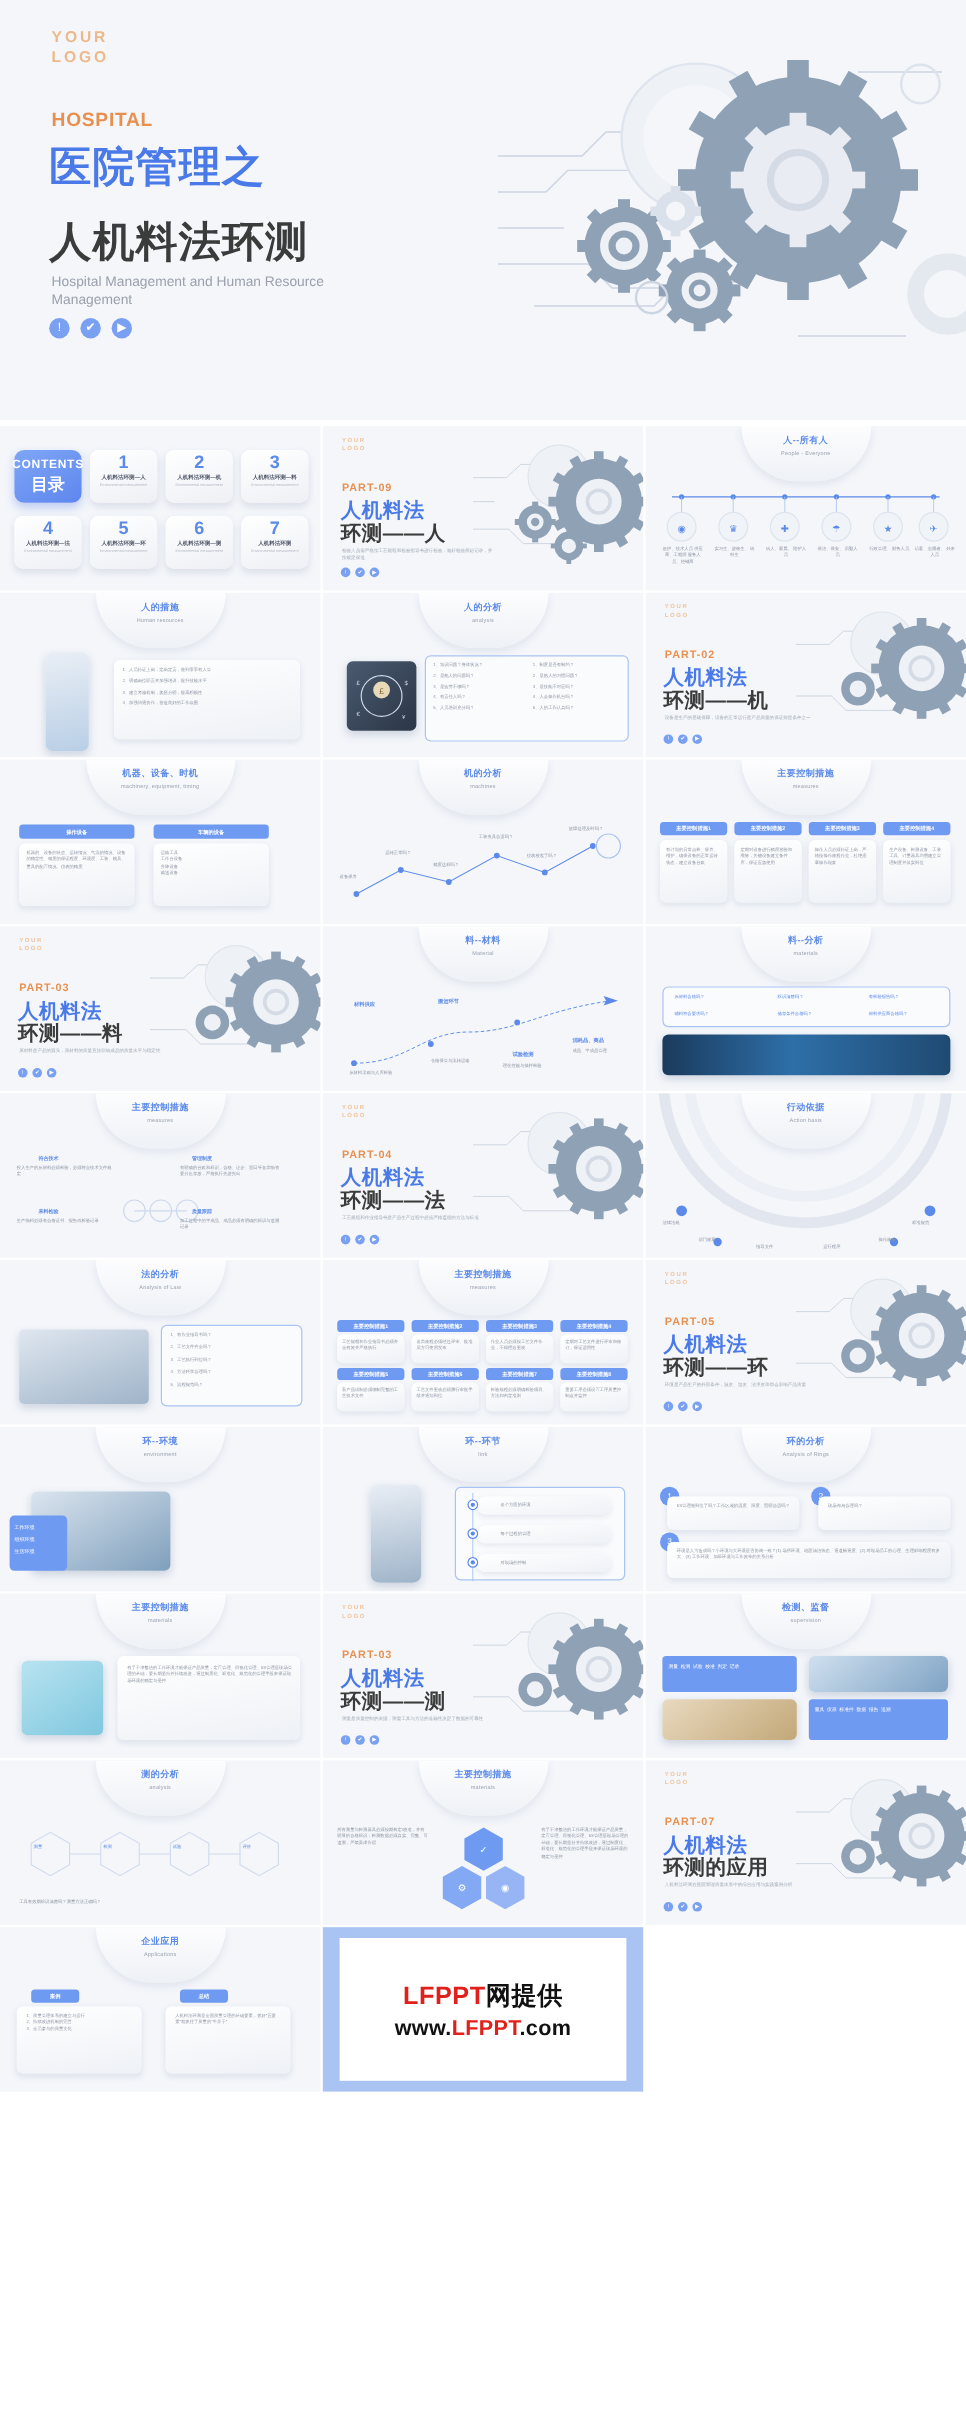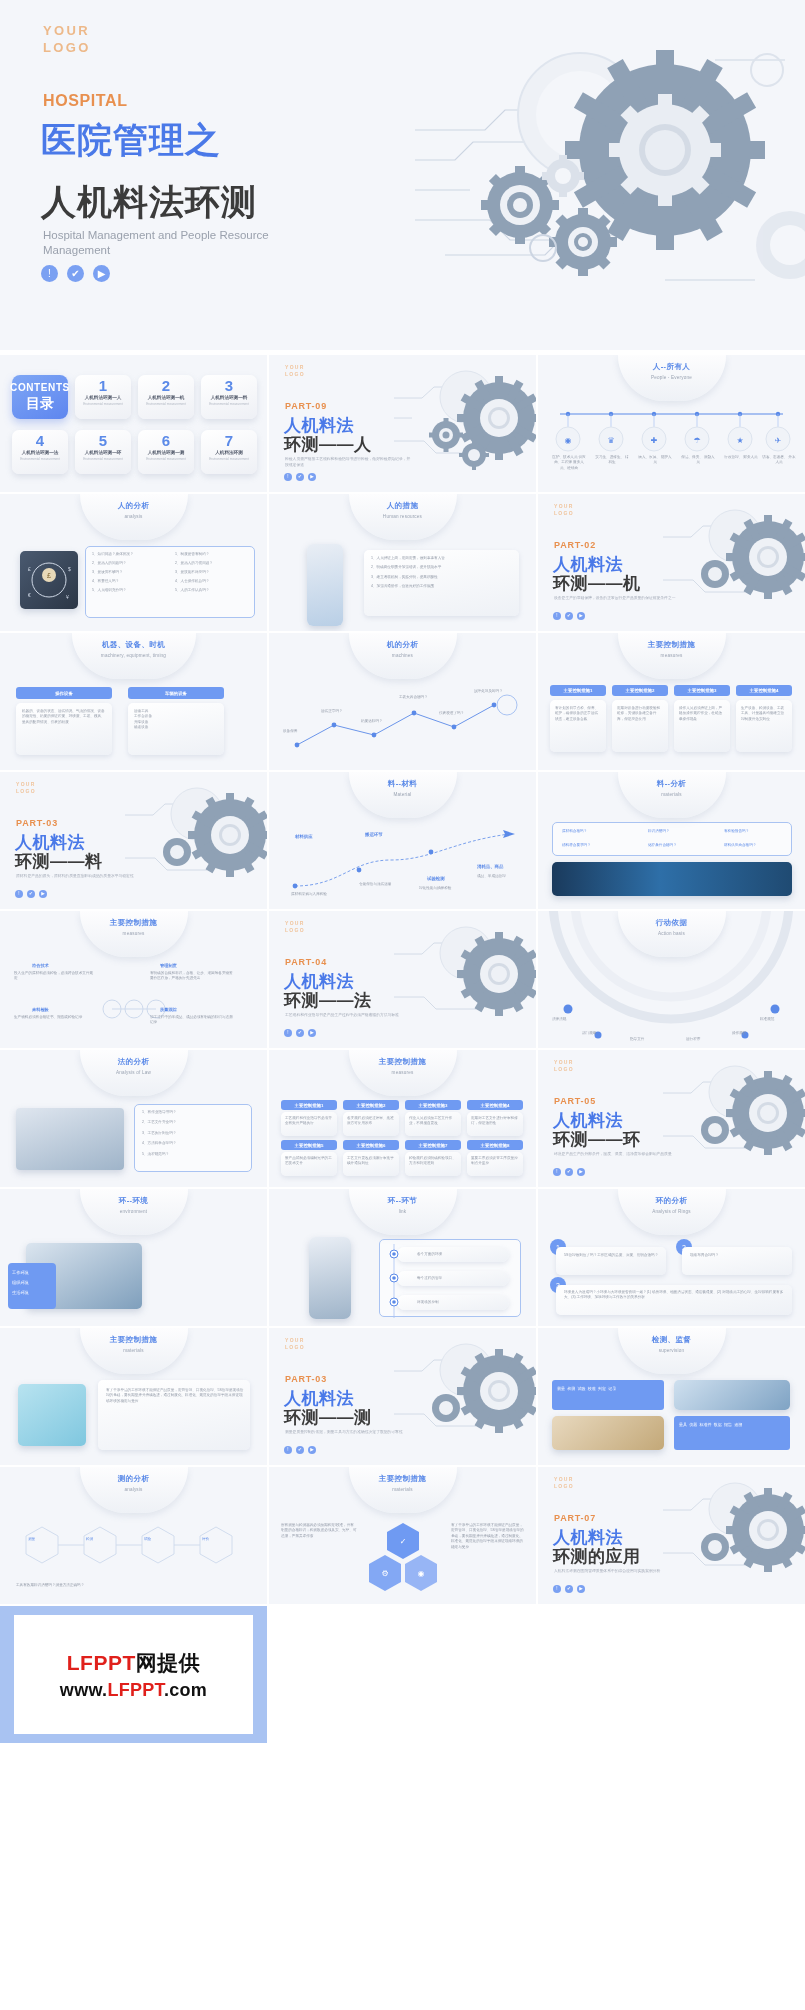--- a/index.html
+++ b/index.html
@@ -196,21 +196,21 @@
     <circle cx="352" cy="40" r="16" fill="none" stroke="#dde3ec" stroke-width="2"></circle>
   </svg>
 
   <div class="logo">
     <div>YOUR</div>
     <div>LOGO</div>
   </div>
   <div class="cover-kicker">HOSPITAL</div>
   <div class="cover-t1">医院管理之</div>
   <div class="cover-t2">人机料法环测</div>
-  <div class="cover-sub">Hospital Management and People Resource Management</div>
+  <div class="cover-sub">Hospital Management and Human Resource Management</div>
   <div class="cover-dots">
     <div class="cdot">!</div>
     <div class="cdot">✔</div>
     <div class="cdot">▶</div>
   </div>
 </div>
 
 <div class="grid">
 
   <div class="slide">
@@ -364,20 +364,35 @@
     <div class="txt" style="left:143px;top:100px;width:34px;text-align:center">保洁、保安、
 后勤人员</div>
     <div class="txt" style="left:186px;top:100px;width:34px;text-align:center">行政管理、
 财务人员</div>
     <div class="txt" style="left:224px;top:100px;width:34px;text-align:center">访客、志愿者、
 外来人员</div>
   </div>
 
   <div class="slide">
     <div class="hdr">
+      <div class="h1">人的措施</div>
+      <div class="h2">Human resources</div>
+      </div>
+    <div class="photo" style="left:38px;top:50px;width:36px;height:82px;background:linear-gradient(170deg,#e9eef5,#b9cfe6);border-radius:6px"></div>
+    <div class="card" style="left:95px;top:56px;width:155px;height:66px"></div>
+    <div style="position:absolute;left:102px;top:62px;width:142px">
+      <div class="txt" style="position:static;margin-bottom:4px">1、人员持证上岗，定岗定责，做到事事有人管</div>
+      <div class="txt" style="position:static;margin-bottom:4px">2、明确岗位职责并加强培训，提升技能水平</div>
+      <div class="txt" style="position:static;margin-bottom:4px">3、建立考核机制，奖惩分明，提高积极性</div>
+      <div class="txt" style="position:static">4、加强沟通协作，营造良好的工作氛围</div>
+    </div>
+  </div>
+
+  <div class="slide">
+    <div class="hdr">
       <div class="h1">人的分析</div>
       <div class="h2">analysis</div>
       </div>
     <div class="photo" style="left:20px;top:57px;width:58px;height:58px;background:linear-gradient(135deg,#4a5a70,#2b3646)">
       <svg width="58" height="58" viewBox="0 0 58 58">
           <circle cx="29" cy="29" r="17" fill="none" stroke="#cfd8e6" stroke-width="1"></circle>
           <circle cx="29" cy="24" r="7" fill="#e8d9b8"></circle>
           <text x="29" y="27" font-size="7" text-anchor="middle" fill="#7a5f2a">£</text>
           <g fill="#cfd8e6" font-size="5">
             <text x="8" y="20">£</text>
@@ -394,35 +409,20 @@
       <div class="txt" style="position:static;margin-bottom:3.5px">3、是疲劳不够吗？</div>
       <div class="txt" style="position:static;margin-bottom:3.5px">4、有责任人吗？</div>
       <div class="txt" style="position:static">5、人员培训充分吗？</div>
     </div>
     <div style="position:absolute;left:175px;top:58px;width:75px">
       <div class="txt" style="position:static;margin-bottom:3.5px">1、制度是否有制约？</div>
       <div class="txt" style="position:static;margin-bottom:3.5px">2、是熟人的习惯问题？</div>
       <div class="txt" style="position:static;margin-bottom:3.5px">3、是技能不对应吗？</div>
       <div class="txt" style="position:static;margin-bottom:3.5px">4、人会操作机台吗？</div>
       <div class="txt" style="position:static">5、人的工作认真吗？</div>
-    </div>
-  </div>
-
-  <div class="slide">
-    <div class="hdr">
-      <div class="h1">人的措施</div>
-      <div class="h2">Human resources</div>
-      </div>
-    <div class="photo" style="left:38px;top:50px;width:36px;height:82px;background:linear-gradient(170deg,#e9eef5,#b9cfe6);border-radius:6px"></div>
-    <div class="card" style="left:95px;top:56px;width:155px;height:66px"></div>
-    <div style="position:absolute;left:102px;top:62px;width:142px">
-      <div class="txt" style="position:static;margin-bottom:4px">1、人员持证上岗，定岗定责，做到事事有人管</div>
-      <div class="txt" style="position:static;margin-bottom:4px">2、明确岗位职责并加强培训，提升技能水平</div>
-      <div class="txt" style="position:static;margin-bottom:4px">3、建立考核机制，奖惩分明，提高积极性</div>
-      <div class="txt" style="position:static">4、加强沟通协作，营造良好的工作氛围</div>
     </div>
   </div>
 
   <div class="slide">
     <svg class="part-art" viewBox="0 0 150 122">
       <g stroke="#ccd5e2" stroke-width=".8" fill="none">
           <path d="M0 35 H28 L40 24 H72"></path>
           <path d="M0 78 H30 L42 90 H82"></path>
         </g>
       <circle cx="72" cy="34" r="26" fill="#eef1f6" stroke="#dfe5ee"></circle>
@@ -989,20 +989,34 @@
     <div class="part-t1">人机料法</div>
     <div class="part-t2">环测的应用</div>
     <div class="part-desc">人机料法环测在医院管理质量体系中的综合应用与实践案例分析</div>
     <div class="part-dots">
       <div class="pdot">!</div>
       <div class="pdot">✔</div>
       <div class="pdot">▶</div>
     </div>
   </div>
 
+  <div class="slide">
+    <div class="hdr">
+      <div class="h1">企业应用</div>
+      <div class="h2">Applications</div>
+      </div>
+    <div class="bluebar" style="left:26px;top:52px;width:40px;height:11px">案例</div>
+    <div class="card" style="left:14px;top:66px;width:104px;height:56px"></div>
+    <div class="txt" style="left:22px;top:72px;width:90px;white-space:pre-line">1、质量管理体系的建立与运行
+2、持续改进机制的完善
+3、全员参与的质量文化</div>
+    <div class="bluebar" style="left:150px;top:52px;width:40px;height:11px">总结</div>
+    <div class="card" style="left:138px;top:66px;width:104px;height:56px"></div>
+    <div class="txt" style="left:146px;top:72px;width:90px">人机料法环测是全面质量管理的基础要素，抓好"五要素"就抓住了质量的"牛鼻子"</div>
+  </div>
 
   <div class="wm">
     <div class="wm-inner">
       <div class="wm1">
         <span class="red">LFPPT</span><span>网提供</span>
       </div>
       <div class="wm2">
         <span>www.</span><span class="red">LFPPT</span><span>.com</span>
       </div>
     </div>

